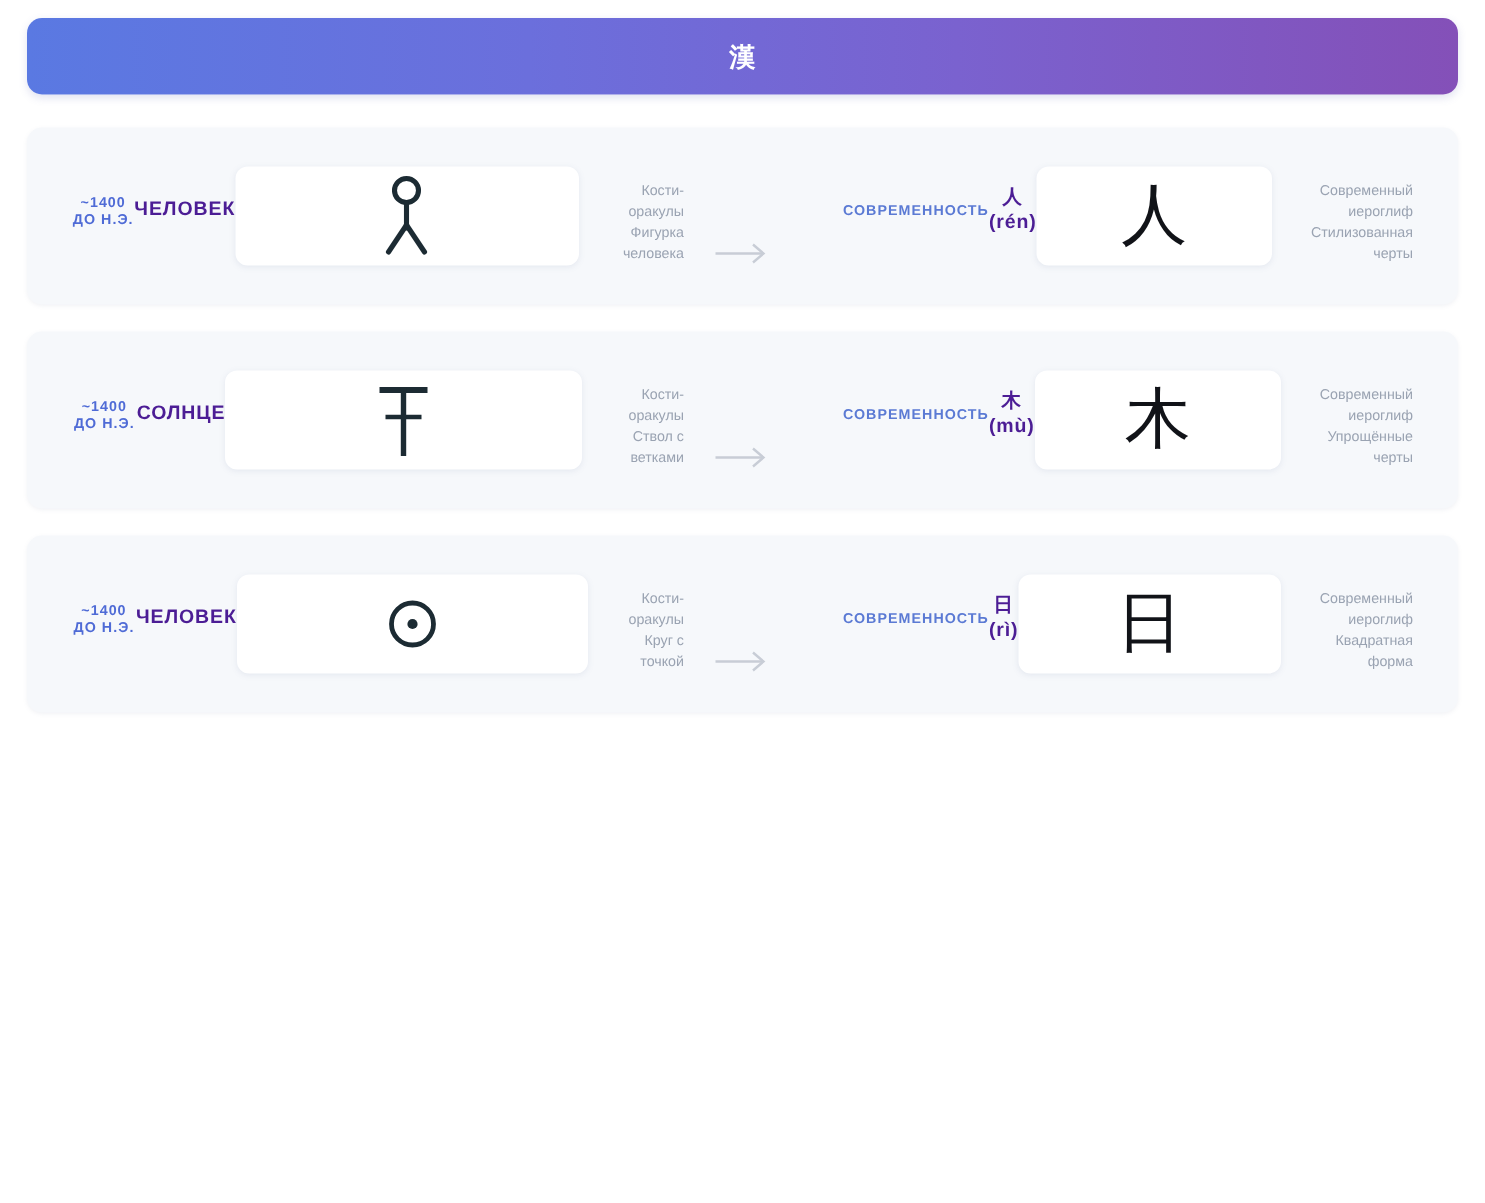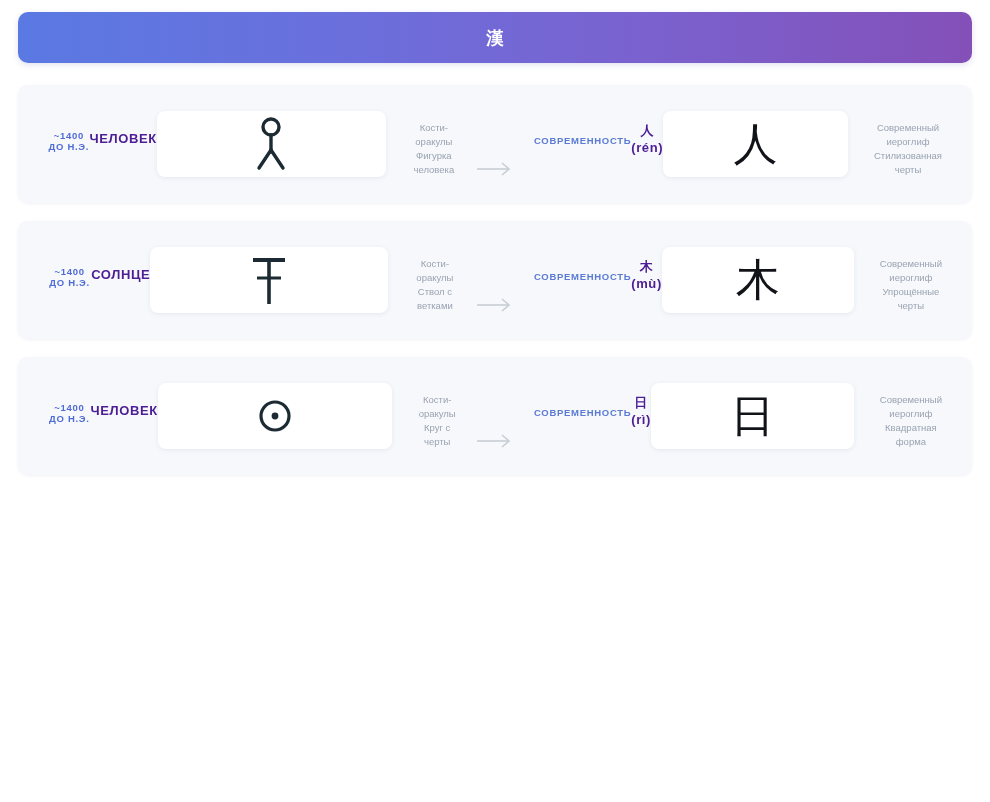--- a/index.html
+++ b/index.html
@@ -83,20 +83,21 @@
     font-size: 9.5px;
     font-weight: bold;
     letter-spacing: 0.7px;
     color: #4f6bd6;
     text-transform: uppercase;
     margin-bottom: 7px;
     text-align: center;
   }
   .era-label.modern {
     color: #5b7ad4;
+    margin-left: 28px;
   }
   .concept-name {
     font-size: 13px;
     font-weight: bold;
     color: #4c1d95;
     letter-spacing: 0.6px;
     margin-bottom: 11px;
     text-align: center;
   }
   .glyph-panel {
@@ -111,21 +112,21 @@
   }
   .modern-glyph {
     font-size: 44px;
     line-height: 1;
     color: #111318;
     font-family: "DejaVu Sans", "Liberation Sans", sans-serif;
     font-weight: 500;
   }
   .caption {
     margin-top: 10px;
-    text-align: center;
+    text-align: right;
     font-size: 9.5px;
     line-height: 1.45;
     color: #9aa3b2;
     margin-left: 26px;
   }
   .caption .cap-line2 {
     display: block;
   }
 
   
@@ -246,21 +247,21 @@
           <div class="era-label">~1400 ДО Н.Э.</div>
           <div class="concept-name">ЧЕЛОВЕК</div>
           <div class="glyph-panel">
             <svg class="ancient-svg" width="44" height="44" viewBox="0 0 44 44">
               <circle cx="22" cy="22" r="14" fill="none" stroke="#1c2b33" stroke-width="3.2"></circle>
               <circle cx="22" cy="22" r="3.4" fill="#1c2b33"></circle>
             </svg>
           </div>
           <div class="caption">
             <span>Кости-оракулы</span>
-            <span class="cap-line2">Круг с черты</span>
+            <span class="cap-line2">Круг с точкой</span>
           </div>
         </div>
 
         <div class="arrow-cell">
           <svg class="arrow-svg" width="40" height="14" viewBox="0 0 40 14">
             <line x1="2" y1="7" x2="34" y2="7" stroke="#c8cdd6" stroke-width="1.6"></line>
             <polyline points="27,1 34,7 27,13" fill="none" stroke="#c8cdd6" stroke-width="1.6"></polyline>
           </svg>
         </div>
 

